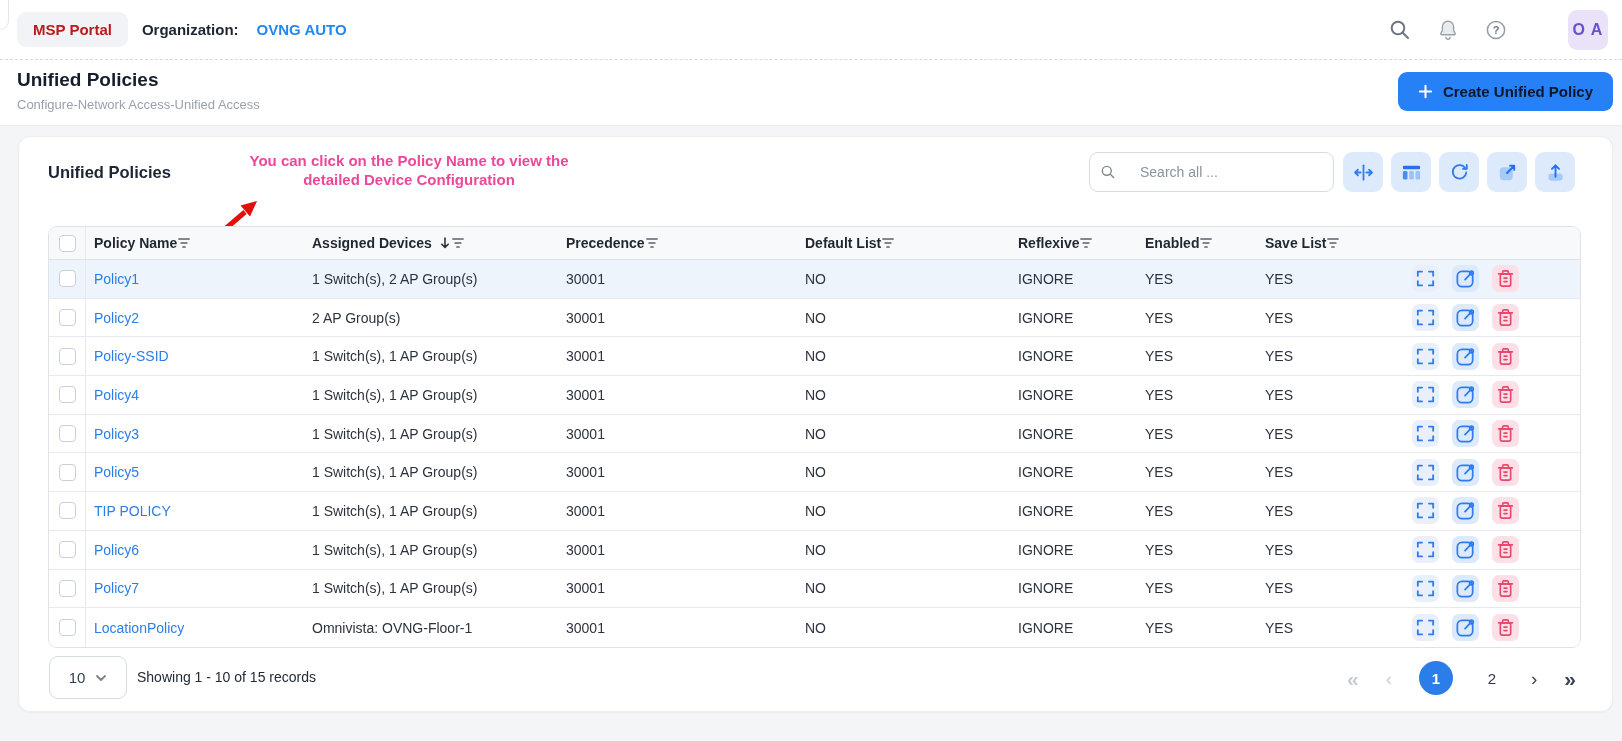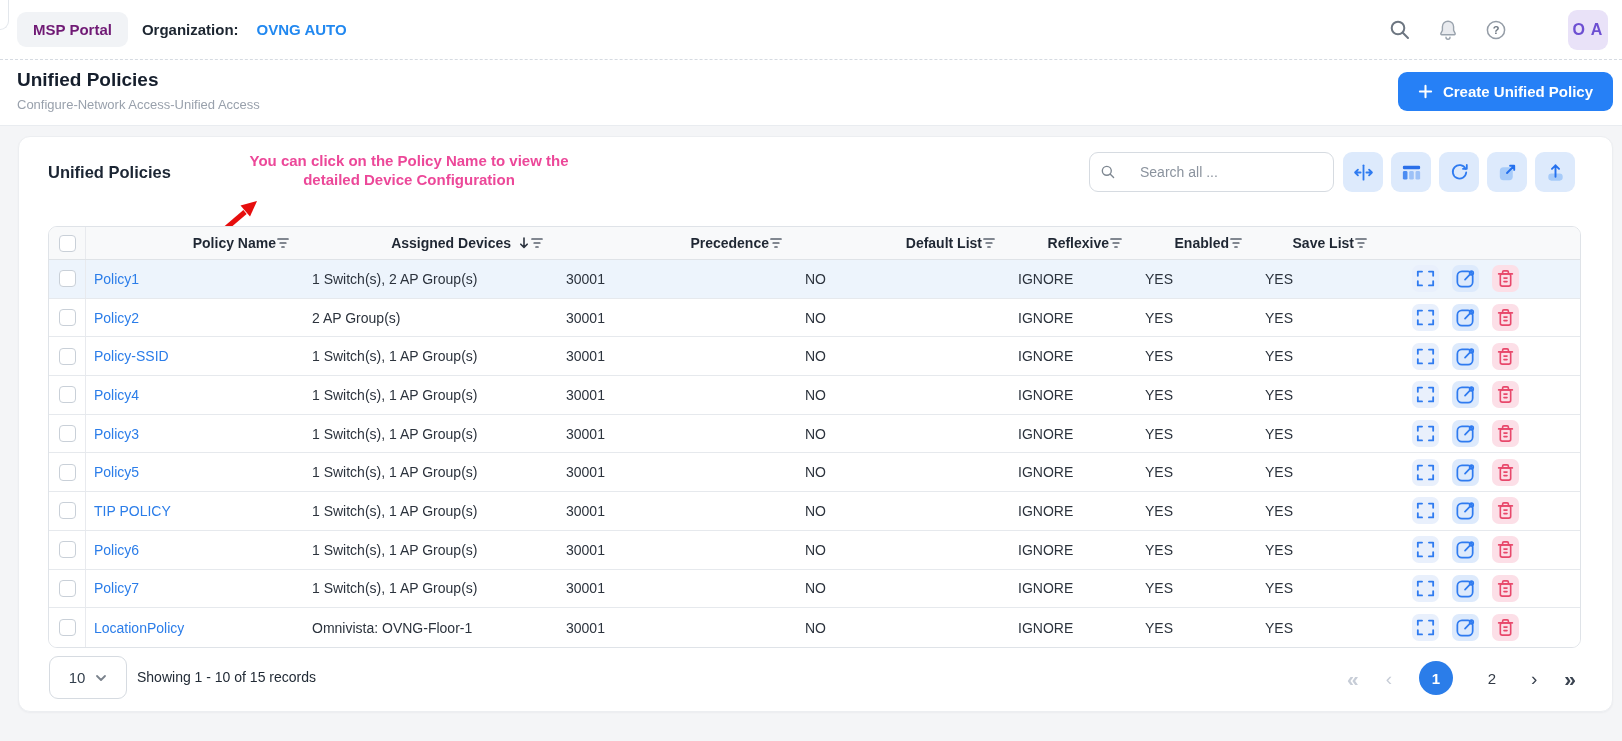--- a/index.html
+++ b/index.html
@@ -17,21 +17,21 @@
     border-bottom:1px dashed #d6dbe2;
     display:flex; align-items:center; padding:0 14px 0 17px;
   }
   .sidebar-edge {
     position:absolute; left:0; top:0; width:9px; height:30px;
     background:#fff; border-right:1px solid #e3e7ec; border-bottom:1px solid #e3e7ec;
     border-bottom-right-radius:10px;
   }
   .portal-chip {
     background:#f1f3f6; border-radius:9px; padding:9px 16px;
-    color:#701a75; font-weight:700; font-size:15px; cursor:pointer;
+    color:#b91c1c; font-weight:700; font-size:15px; cursor:pointer;
   }
   .org-label { font-weight:700; font-size:15px; color:#1c2530; margin-left:14px; }
   .org-value { font-weight:700; font-size:15px; color:#2188f0; margin-left:18px; cursor:pointer; }
   .topbar-right { margin-left:auto; display:flex; align-items:center; gap:24px; }
   .tb-icon { width:24px; height:24px; display:inline-flex; cursor:pointer; }
   .tb-icon svg { width:100%; height:100%; }
   .avatar {
     width:40px; height:40px; border-radius:9px; background:#e9e2f8;
     color:#6d4fd2; font-weight:700; font-size:16px; letter-spacing:1px;
     display:flex; align-items:center; justify-content:center; cursor:pointer;margin-left:36px;
@@ -40,21 +40,21 @@
   .pageheader {
     position:relative; height:66px; background:#fff;
     border-bottom:1px solid #e9ecf0;
     padding:9px 0 0 17px;
   }
   .page-title { font-size:19px; font-weight:700; color:#151e2c; }
   .breadcrumb { margin-top:6px; font-size:13px; color:#99a1ac; display:flex; }
   .breadcrumb .crumb { cursor:pointer; }
   .create-btn {
     position:absolute; right:9px; top:12px; height:39px;
-    background:#2680f6; border:none; border-radius:9px; color:#ffffff;
+    background:#2680f6; border:none; border-radius:9px; color:#0f172a;
     font-family:inherit; font-size:15px; font-weight:700;
     display:flex; align-items:center; gap:10px; padding:0 20px; cursor:pointer;
   }
   .create-btn svg { width:15px; height:15px; }
   
   .card {
     position:absolute; left:18px; top:136px; width:1595px; height:576px;
     background:#fff; border:1px solid #eceef1; border-radius:12px;
     box-shadow:0 1px 2px rgba(20,30,50,.04);
   }
@@ -83,21 +83,21 @@
   .tool-btn svg { width:23px; height:23px; }
   
   .tableblock {
     position:absolute; left:29px; top:89px; width:1533px;
     border:1px solid #dfe3e8; border-radius:9px; overflow:hidden; background:#fff;
   }
   .tgrid { display:grid; grid-template-columns:37px 218px 254px 239px 213px 127px 120px 125px 1fr; align-items:center; }
   .thead { background:#f8f9fa; height:33px; border-bottom:1px solid #dfe3e7; }
   .th {
     font-size:14px; font-weight:700; color:#1f2733;
-    display:flex; align-items:center; justify-content:flex-end; padding:0 14px 0 8px; height:100%;
+    display:flex; align-items:center; justify-content:flex-start; padding:0 14px 0 8px; height:100%;
   }
   .th .lab-group { display:flex; align-items:center; gap:7px; }
   .filter-ic { width:14px; height:12px; cursor:pointer; flex:none; }
   .sort-ic { width:12px; height:14px; cursor:pointer; flex:none; }
   .cb-cell { display:flex; align-items:center; justify-content:center; height:100%; border-right:1px solid #e8eaee; }
   .checkbox {
     width:17px; height:17px; border:1.6px solid #c9d0d8; border-radius:4px; background:#fff; cursor:pointer;
   }
   .trow { height:38.7px; border-bottom:1px solid #e6e9ed; background:#fff; }
   .trow:last-child { border-bottom:none; }

